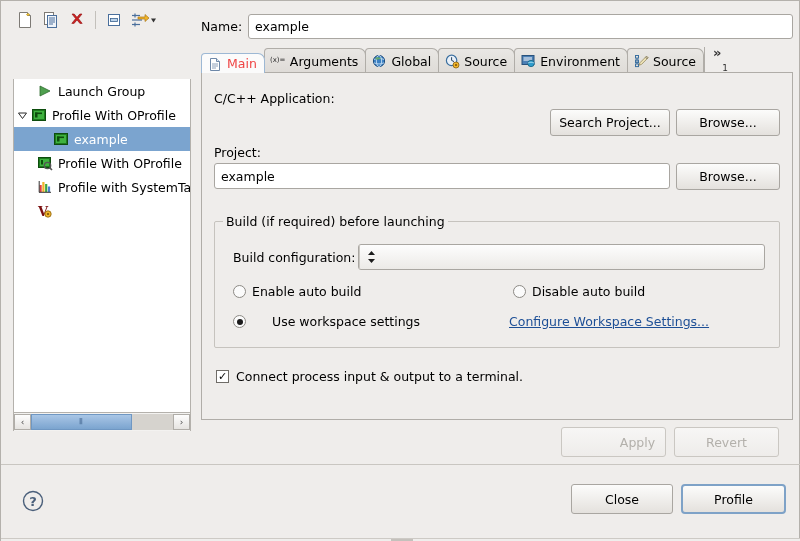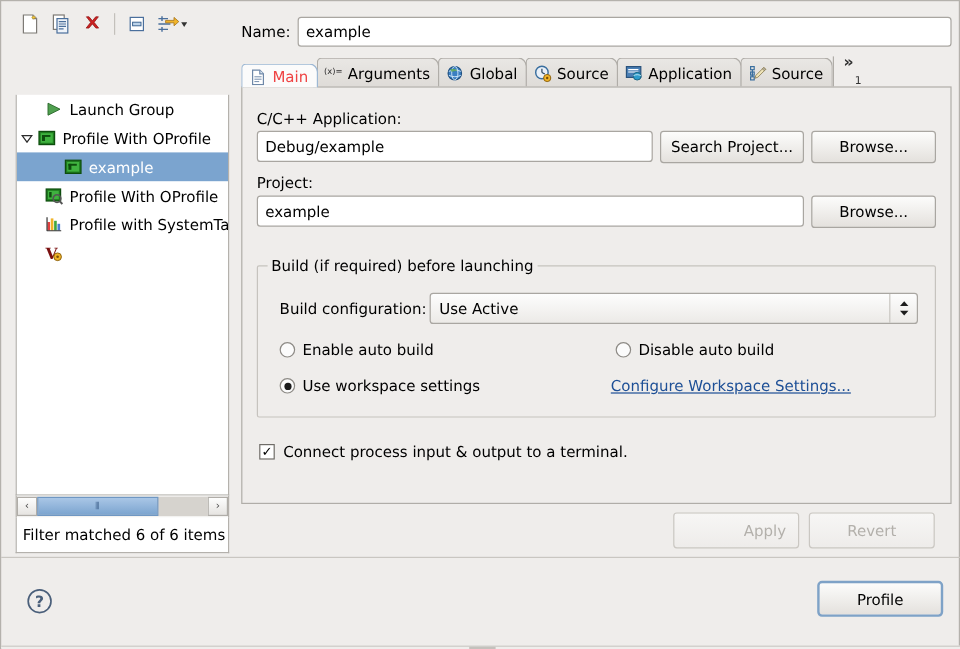--- a/index.html
+++ b/index.html
@@ -553,21 +553,20 @@
     <div id="hscroll">
       <div class="hs-arrow">‹</div>
       <div id="hs-track">
         <div id="hs-thumb">
           <span id="hs-grip">⫴</span>
         </div>
       </div>
       <div class="hs-arrow">›</div>
     </div>
 
-    <div id="filter-status">Filter matched 6 of 6 items</div>
   </div>
 
   <div id="right-panel">
 
     <div id="name-row">
       <span id="name-label">Name:</span>
       <div id="name-field">example</div>
     </div>
 
     <div id="tabbar">
@@ -627,21 +626,21 @@
           <svg width="15" height="14" viewBox="0 0 15 14">
             <rect x="1" y="1.5" width="12" height="9" fill="#4a7fb5" stroke="#29527c"></rect>
             <g stroke="#ffffff" stroke-width="1">
               <line x1="2.5" y1="4" x2="11" y2="4"></line>
               <line x1="2.5" y1="6" x2="11" y2="6"></line>
             </g>
             <circle cx="10" cy="9.5" r="3.2" fill="#2e9ccc" stroke="#17617f" stroke-width="0.8"></circle>
             <path d="M6.9 9 C9 8 11 8 13.1 9" fill="none" stroke="#d4eef8" stroke-width="0.7"></path>
           </svg>
         </span>
-        <span>Application</span>
+        <span>Environment</span>
       </div>
 
       <div class="tab">
         <span class="tab-icon">
           <svg width="15" height="14" viewBox="0 0 15 14">
             <g stroke="#3a6f9f" stroke-width="1" fill="none">
               <rect x="1.5" y="1.5" width="3" height="2.6"></rect>
               <rect x="1.5" y="6" width="3" height="2.6"></rect>
               <rect x="1.5" y="10" width="3" height="2.6"></rect>
               <line x1="3" y1="4.1" x2="3" y2="10"></line>
@@ -656,58 +655,56 @@
       <div id="tab-overflow">
         <span class="chev">»</span>
         <span class="cnt">1</span>
       </div>
     </div>
 
     <div id="tab-content">
 
       <div class="field-label" style="left:12px; top:18px;">C/C++ Application:</div>
 
-      <div class="txt-field" style="left:12px; top:36px; width:330px; height:26px;">Debug/example</div>
 
       <div class="btn" style="left:348px; top:36px; width:120px; height:27px;">Search Project...</div>
 
       <div class="btn" style="left:474px; top:36px; width:104px; height:27px;">Browse...</div>
 
       <div class="field-label" style="left:12px; top:72px;">Project:</div>
 
       <div class="txt-field" style="left:12px; top:90px; width:456px; height:26px;">example</div>
 
       <div class="btn" style="left:474px; top:90px; width:104px; height:27px;">Browse...</div>
 
       <div id="group-build">
         <div id="group-build-title">Build (if required) before launching</div>
 
         <div class="field-label" style="left:18px; top:28px;">Build configuration:</div>
 
         <div id="combo">
-          <span id="combo-text">Use Active</span>
           <span id="combo-arrows">
             <svg width="11" height="18" viewBox="0 0 11 18">
               <path d="M5.5 3 L9 7 L2 7 Z" fill="#1c1c1c"></path>
               <path d="M5.5 15 L9 11 L2 11 Z" fill="#1c1c1c"></path>
             </svg>
           </span>
         </div>
 
         <div class="radio-row" style="left:18px; top:62px;">
           <span class="radio"></span>
           <span>Enable auto build</span>
         </div>
 
         <div class="radio-row" style="left:298px; top:62px;">
           <span class="radio"></span>
           <span>Disable auto build</span>
         </div>
 
-        <div class="radio-row" style="left:18px; top:92px;">
+        <div class="radio-row" style="left:18px; top:92px;gap:20px;">
           <span class="radio checked"></span>
           <span>Use workspace settings</span>
         </div>
 
         <div class="link" style="left:294px; top:92px;">Configure Workspace Settings...</div>
       </div>
 
       <div id="check-row">
         <span class="checkbox">✓</span>
         <span>Connect process input &amp; output to a terminal.</span>
@@ -722,17 +719,18 @@
 
   <div id="footer-sep"></div>
 
   <div id="help-icon">
     <svg width="24" height="24" viewBox="0 0 24 24">
       <circle cx="12" cy="12" r="9.5" fill="none" stroke="#4a5f7a" stroke-width="1.4"></circle>
       <text x="12" y="17" text-anchor="middle" font-family="DejaVu Sans, sans-serif" font-size="13" font-weight="bold" fill="#4a5f7a">?</text>
     </svg>
   </div>
 
+  <div class="btn" id="close-btn">Close</div>
   <div class="btn default" id="profile-btn">Profile</div>
 
   <div id="bottom-bar"></div>
   <div id="bottom-grip"></div>
 </div>
 
 </body></html>

